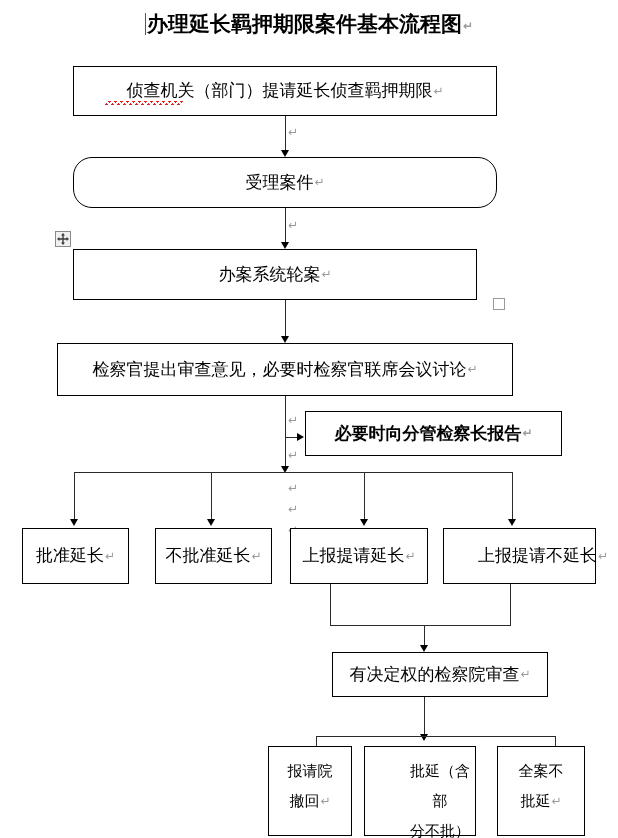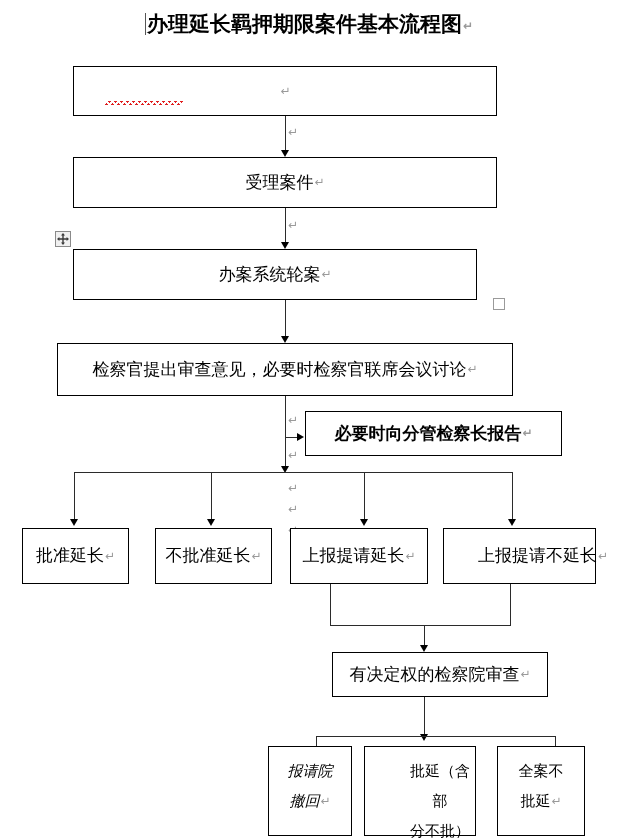--- a/index.html
+++ b/index.html
@@ -134,29 +134,30 @@
   }
 </style>
 </head>
 <body>
 
 <div id="page">
 
   <div class="title"><span class="caret"></span><span>办理延长羁押期限案件基本流程图</span><span class="pilcrow">↵</span></div>
 
   <div class="box" style="left:73px; top:66px; width:424px; height:50px;">
+    <span>侦查机关（部门）提请延长侦查羁押期限</span>
       <span class="pilcrow">↵</span>
   </div>
   <div class="squiggle" style="left:105px; top:101px; width:78px;"></div>
 
   <div class="vline" style="left:285px; top:116px; height:36px;"></div>
   <div class="arrow-down" style="left:281px; top:150px;"></div>
   <div class="pmark" style="left:288px; top:126px;">↵</div>
 
-  <div class="box" style="left:73px; top:157px; width:424px; height:51px;">
+  <div class="box" style="left:73px; top:157px; width:424px; height:51px;border-radius:19px;">
     <span>受理案件</span>
       <span class="pilcrow">↵</span>
   </div>
 
   <div class="vline" style="left:285px; top:208px; height:36px;"></div>
   <div class="arrow-down" style="left:281px; top:242px;"></div>
   <div class="pmark" style="left:288px; top:219px;">↵</div>
 
   <div class="box" style="left:73px; top:249px; width:404px; height:51px;">
     <span>办案系统轮案</span>
@@ -245,21 +246,21 @@
   <div class="vline" style="left:424px; top:697px; height:40px;"></div>
   <div class="arrow-down" style="left:420px; top:734px;"></div>
   <div class="hline" style="left:316px; top:736px; width:239px;"></div>
 
   <div class="vline" style="left:316px; top:736px; height:20px;"></div>
   <div class="arrow-down" style="left:312px; top:753px;"></div>
 
   <div class="vline" style="left:555px; top:736px; height:20px;"></div>
   <div class="arrow-down" style="left:551px; top:753px;"></div>
 
-  <div class="box two-line" style="left:268px; top:746px; width:84px; height:90px;font-style:italic;">
+  <div class="box two-line" style="left:268px; top:746px; width:84px; height:90px;">
     <span class="ln">报请院</span>
     <span class="ln"><span>撤回</span><span class="pilcrow">↵</span></span>
   </div>
 
   <div class="box two-line" style="left:364px; top:746px; width:112px; height:90px;padding-left:40px;">
     <span class="ln">批延（含部</span>
     <span class="ln"><span>分不批）</span><span class="pilcrow">↵</span></span>
   </div>
 
   <div class="box two-line" style="left:497px; top:746px; width:88px; height:90px;">

